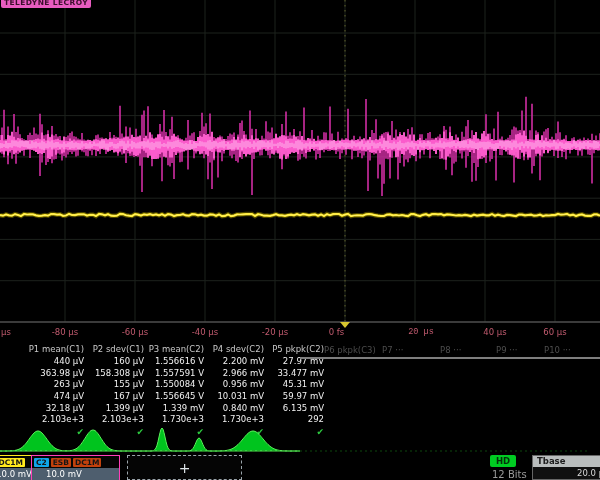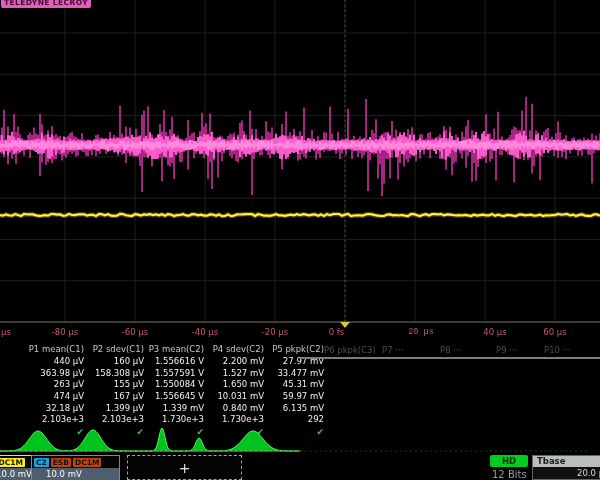--- a/index.html
+++ b/index.html
@@ -37,21 +37,21 @@
   .badge{font-size:7.5px;font-weight:bold;color:#151515;padding:0 2px;border-radius:1px;line-height:9px;}
   #ch1-box{left:-30px;width:88px;border:1px solid #ffe81e;}
   #ch1-box .badge{position:absolute;right:32px;top:2px;background:#ffe81e;}
   #ch1-box .valrow{text-align:center;}
   #ch2-box{left:31px;width:89px;border:1px solid #ff3eb8;}
   .badge.c2{background:#0ea5e9;}
   .badge.sub{background:#c2410c;}
   #ch2-box .valrow{padding-left:14px;box-sizing:border-box;}
   #add-box{left:127px;width:115px;border:1px dashed #9aa4aa;display:flex;align-items:center;justify-content:center;}
   #plus-glyph{color:#dfe6ea;font-size:14px;line-height:14px;}
-  #hd-badge{position:absolute;left:490px;top:0;width:38px;height:12px;background:#00cc22;border-radius:2px;
+  #hd-badge{position:absolute;left:490px;top:0;width:26px;height:12px;background:#00cc22;border-radius:2px;
             color:#05300c;font-size:8.5px;font-weight:bold;text-align:center;line-height:12px;}
   #bits-label{position:absolute;left:492px;top:14px;color:#9a9a9a;font-size:10px;}
   #tbase-box{left:532px;width:140px;border:1px solid #666;background:#101010;}
   #tbase-title{height:11px;background:#b9bdbd;color:#1c1c1c;font-size:8.5px;font-weight:bold;
                line-height:11px;padding-left:4px;}
   #tbase-value{height:13px;color:#d8d8d8;font-size:8.5px;line-height:13px;padding-left:44px;white-space:nowrap;}
 </style>
 </head>
 <body>
 
@@ -126,22 +126,22 @@
         <div class="mval">1.557591 V</div>
         <div class="mval">1.550084 V</div>
         <div class="mval">1.556645 V</div>
         <div class="mval">1.339 mV</div>
         <div class="mval">1.730e+3</div>
         <div class="mcheck">✔</div>
       </div>
       <div class="mcol" style="left: 180px;">
         <div class="mhead">P4 sdev(C2)</div>
         <div class="mval">2.200 mV</div>
-        <div class="mval">1.527 mV</div>
-        <div class="mval">1.650 mV</div>
+        <div class="mval">2.966 mV</div>
+        <div class="mval">0.956 mV</div>
         <div class="mval">10.031 mV</div>
         <div class="mval">0.840 mV</div>
         <div class="mval">1.730e+3</div>
         <div class="mcheck">✔</div>
       </div>
       <div class="mcol" style="left: 240px;">
         <div class="mhead">P5 pkpk(C2)</div>
         <div class="mval">27.97 mV</div>
         <div class="mval">33.477 mV</div>
         <div class="mval">45.31 mV</div>

